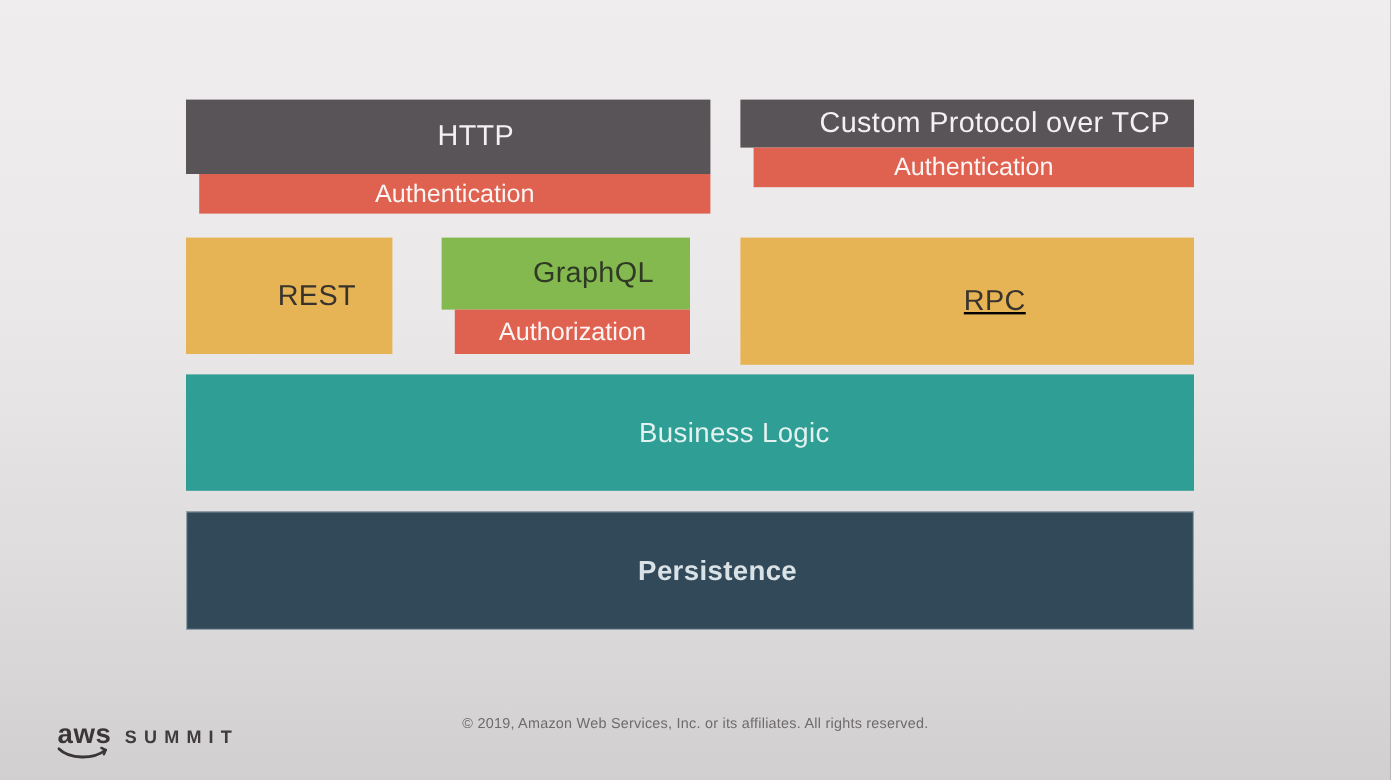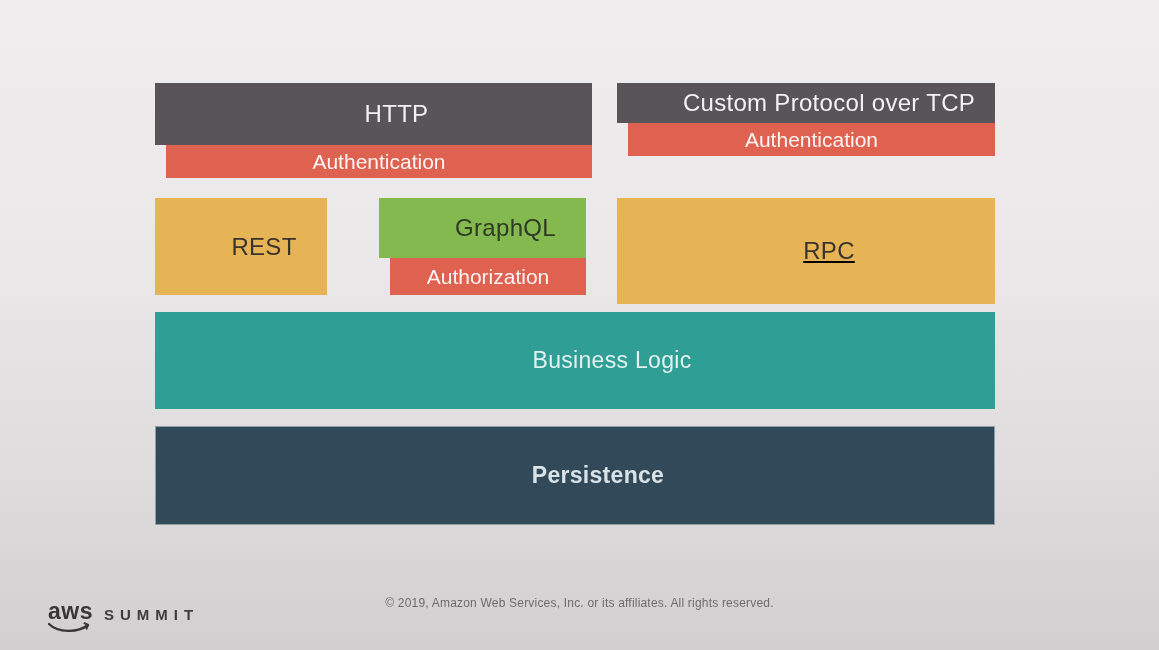--- a/index.html
+++ b/index.html
@@ -42,21 +42,21 @@
   }
   
   .http-block   { left: 155px; top: 83px;  width: 437px; height: 95px; }
   .custom-block { left: 617px; top: 83px;  width: 378px; height: 73px; border-radius: 22px; }
   .http-block .main-label,
   .custom-block .main-label { background: #585457; color: #f3f1f2; }
   .http-block .sub-bar,
   .custom-block .sub-bar { height: 33px; }
   
   .rest-block    { left: 155px; top: 198px; width: 172px; height: 97px; background: #e6b454; }
-  .graphql-block { left: 379px; top: 198px; width: 207px; height: 97px; }
+  .graphql-block { left: 368px; top: 198px; width: 207px; height: 97px; }
   .rpc-block     { left: 617px; top: 198px; width: 378px; height: 106px; background: #e6b454; text-decoration: underline; }
   .rest-block .main-label,
   .rpc-block .main-label { color: #39332e; }
   .graphql-block .main-label { background: #84b950; color: #2f3a24; }
   .graphql-block .sub-bar { height: 37px; }
   
   .business-block { left: 155px; top: 312px; width: 840px; height: 97px; background: #2f9e94; }
   .business-block .main-label { color: #e3f2f0; font-size: 23px; margin-left: 28px; }
   .persistence-block { left: 155px; top: 426px; width: 840px; height: 99px; background: #32495a; border: 1px solid rgba(220,228,232,0.55); }
   .persistence-block .main-label { color: #d9e3e7; font-size: 23px; font-weight: bold; }

